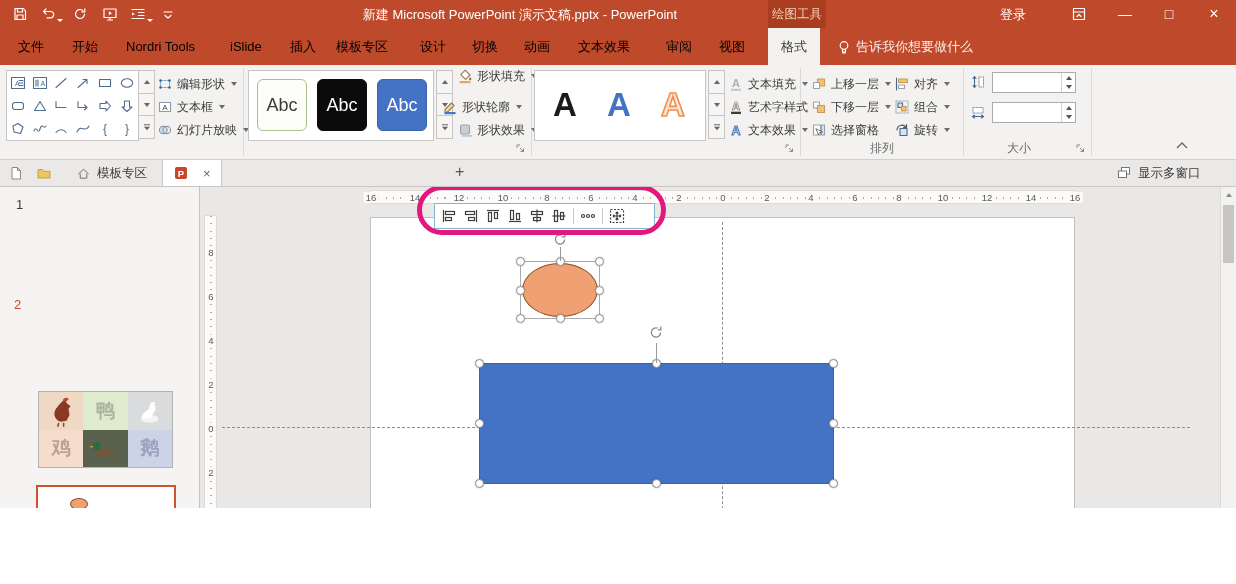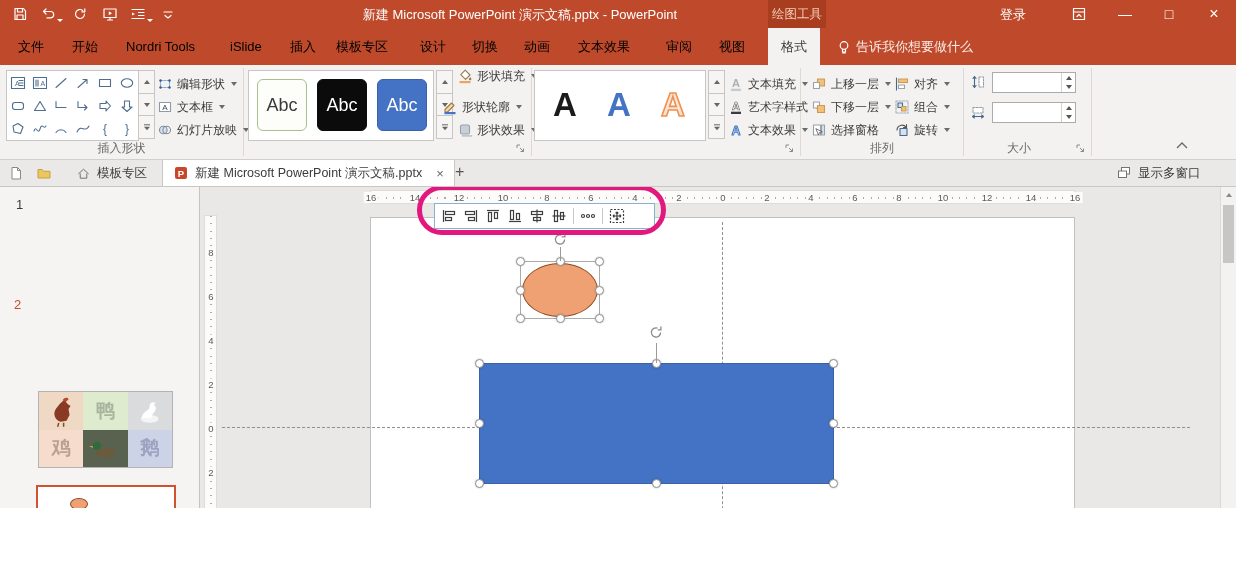--- a/index.html
+++ b/index.html
@@ -321,21 +321,20 @@
           <i class="caret"></i>
         </div>
       <div class="rbtn" style="left:157px;top:54px">
           <svg class="ic" viewBox="0 0 16 16">
             <circle cx="6.3" cy="8" r="3.8" fill="#D9E2EC" stroke="#7d8da0"></circle>
             <circle cx="9.7" cy="8" r="3.8" stroke="#7d8da0"></circle>
           </svg>
           <span>幻灯片放映</span>
           <i class="caret"></i>
         </div>
-      <div class="grp-label">插入形状</div>
     </div>
 
     <div class="grp" style="left:244px;width:287px">
       <div class="gallery-box" style="left:4px;top:5px;width:186px;height:71px">
         <div class="swatch sw1" style="left:8px">Abc</div>
         <div class="swatch sw2" style="left:68px">Abc</div>
         <div class="swatch sw3" style="left:128px">Abc</div>
       </div>
       <div class="gscroll" style="left:192px;top:5px">
         <span>
@@ -566,21 +565,20 @@
           <path d="M2.5 8.5 8 3.5l5.5 5"></path>
           <path d="M4.5 8v5h7V8"></path>
         </svg>
       <span>模板专区</span>
     </div>
     <div class="doctab active" style="left:162px">
       <svg width="16" height="16" viewBox="0 0 16 16">
           <rect x="2" y="2" width="12" height="12" rx="2" fill="#C8472B"></rect>
           <text x="8" y="11.5" font-size="9.5" font-weight="bold" fill="#fff" text-anchor="middle">P</text>
         </svg>
-      <span>新建 Microsoft PowerPoint 演示文稿.pptx</span>
       <span class="tabx">×</span>
     </div>
     <span class="abs" style="left:455px;top:3px;font-size:16px;color:#555">+</span>
     <div class="doctab" style="left:1106px">
       <svg width="16" height="16" viewBox="0 0 16 16">
           <rect x="5.5" y="2.5" width="8" height="6.5" fill="#fff" stroke="#767472"></rect>
           <rect x="2.5" y="6" width="8" height="6.5" fill="#fff" stroke="#767472"></rect>
         </svg>
       <span>显示多窗口</span>
     </div>

